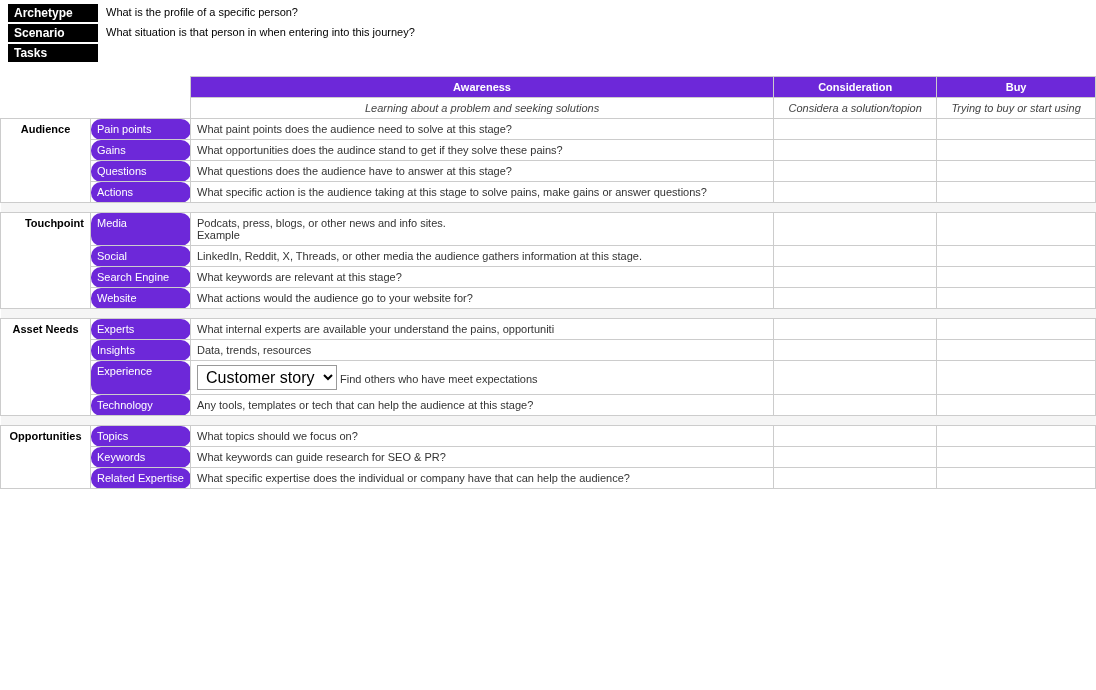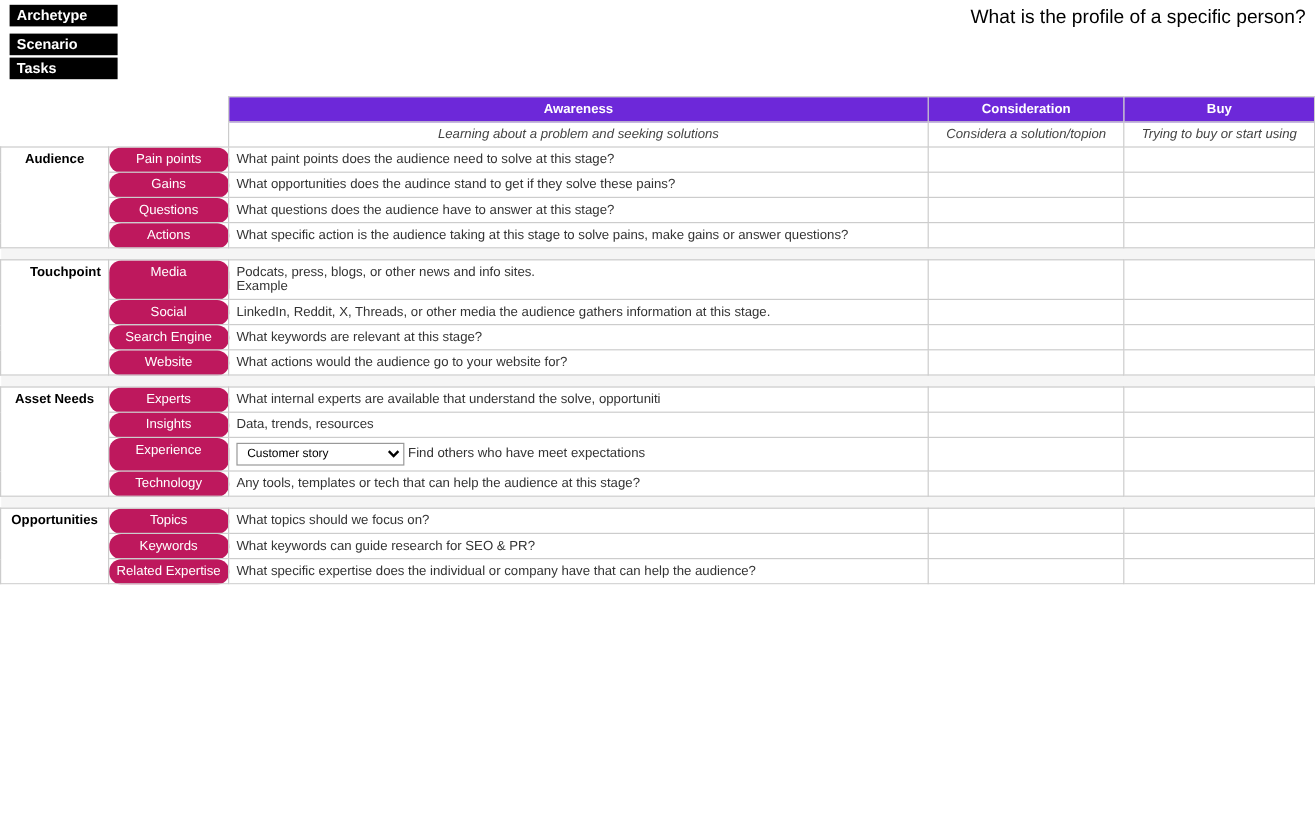--- a/index.html
+++ b/index.html
@@ -1,54 +1,55 @@
 <!DOCTYPE html>
 <html><head>
   <meta charset="utf-8">
   <style>
     * { box-sizing: border-box; margin: 0; padding: 0; }
     body { font-family: Arial, sans-serif; font-size: 12px; background: #fff; color: #000; }
 
     .legend { padding: 4px 8px; }
-    .legend-row { display: flex; align-items: flex-start; margin-bottom: 2px; justify-content: space-between; }
+    .legend-row { display: flex; align-items: flex-start; margin-bottom: 2px; }
     .legend-label { background: #000; color: #fff; font-weight: bold; font-size: 12px; min-width: 90px; padding: 2px 6px; margin-right: 8px; }
-    .legend-desc { font-size: 16px; padding: 2px 0; }
+    .legend-desc { font-size: 11px; padding: 2px 0; }
 
     .journey-table { width: 100%; border-collapse: collapse; margin-top: 8px; }
     .journey-table th, .journey-table td { border: 1px solid #ccc; padding: 4px 6px; vertical-align: top; font-size: 11px; }
 
     .col-header { background: #6d28d9; color: #fff; text-align: center; font-size: 13px; font-weight: bold; padding: 6px; }
     .col-subheader { text-align: center; font-size: 11px; font-style: italic; color: #444; border-bottom: 1px solid #ccc; }
 
     .section-label { font-weight: bold; font-size: 12px; text-align: center; vertical-align: middle; }
-    .row-label { background: #be185d; color: #fff; text-align: center; font-size: 11px; padding: 4px; vertical-align: middle; border-radius: 10px; }
+    .row-label { background: #6d28d9; color: #fff; font-size: 11px; padding: 4px; vertical-align: middle; border-radius: 10px; }
     .content-cell { font-size: 11px; color: #333; vertical-align: top; padding: 4px 6px; }
     .empty-cell { background: #fff; }
 
     .section-divider td { border: none; height: 10px; background: #f5f5f5; }
 
     select {
-      font-size: 10px;
+      font-size: 16px;
       padding: 2px 4px;
       border: 1px solid #999;
       background: #fff;
       width: 140px;
     }
   </style>
 </head>
 <body>
 
 <div class="legend">
   <div id="legend-container">
       <div class="legend-row">
         <span class="legend-label">Archetype</span>
         <span class="legend-desc">What is the profile of a specific person?</span>
       </div>
       <div class="legend-row">
         <span class="legend-label">Scenario</span>
+        <span class="legend-desc">What situation is that person in when entering into this journey?</span>
       </div>
       <div class="legend-row">
         <span class="legend-label">Tasks</span>
       </div>
     </div>
 </div>
 
 <table class="journey-table">
   <thead>
     <tr>
@@ -120,21 +121,21 @@
         <td class="content-cell" style="white-space: pre-line;">What actions would the audience go to your website for?</td>
         <td class="content-cell empty-cell"></td>
         <td class="content-cell empty-cell"></td>
       </tr>
       <tr class="section-divider">
         <td colspan="5" style="height: 10px; background: rgb(245, 245, 245); border: none;"></td>
       </tr>
       <tr>
         <td rowspan="4" class="section-label" style="border: 1px solid rgb(204, 204, 204);">Asset Needs</td>
         <td class="row-label">Experts</td>
-        <td class="content-cell" style="white-space: pre-line;">What internal experts are available that understand the solve, opportuniti</td>
+        <td class="content-cell" style="white-space: pre-line;">What internal experts are available your understand the pains, opportuniti</td>
         <td class="content-cell empty-cell"></td>
         <td class="content-cell empty-cell"></td>
       </tr>
       <tr>
         <td class="row-label">Insights</td>
         <td class="content-cell" style="white-space: pre-line;">Data, trends, resources</td>
         <td class="content-cell empty-cell"></td>
         <td class="content-cell empty-cell"></td>
       </tr>
       <tr>

